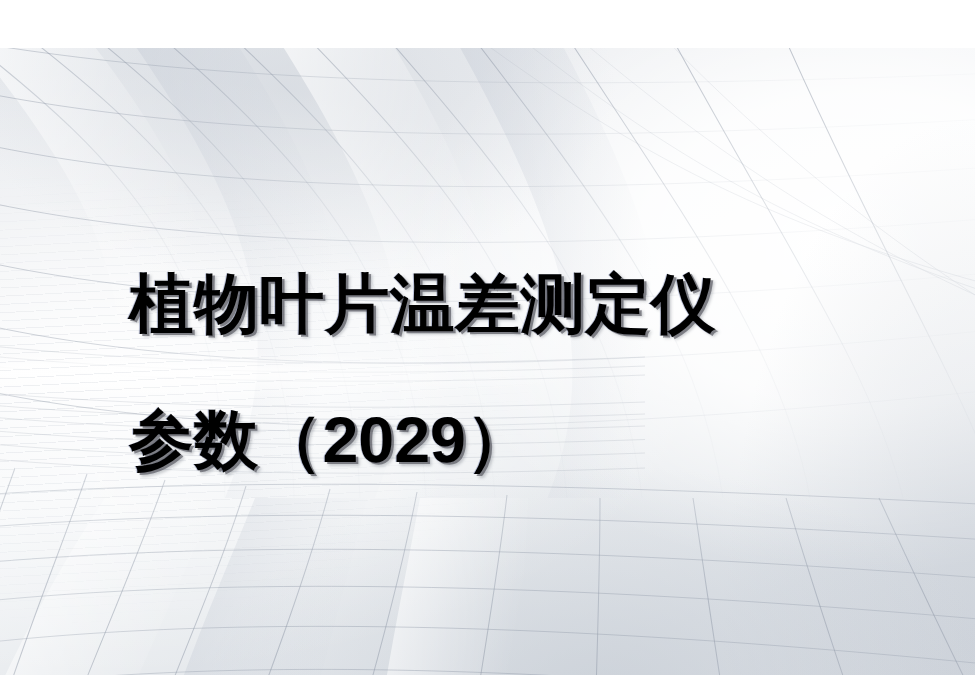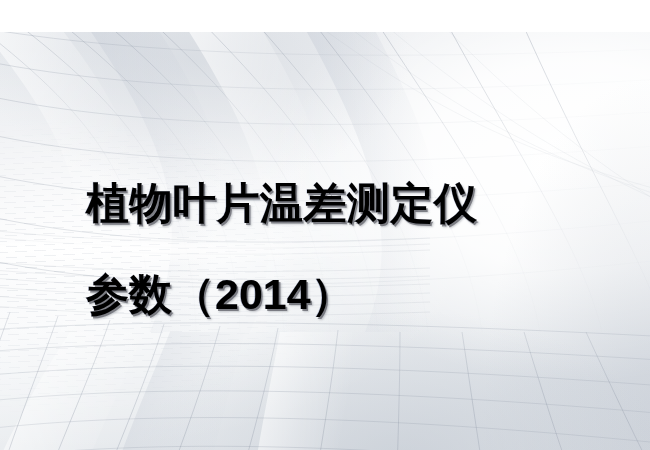--- a/index.html
+++ b/index.html
@@ -206,16 +206,16 @@
       </g>
 
     </g>
   </svg>
 
   <div class="bg-layer bg-streak"></div>
   <div class="bg-layer bg-striations"></div>
 
   <div id="title-block">
     <div class="title-line first">植物叶片温差测定仪</div>
-    <div class="title-line second">参数（2014）</div>
+    <div class="title-line second">参数（2029）</div>
   </div>
 
 </div>
 
 </body></html>

